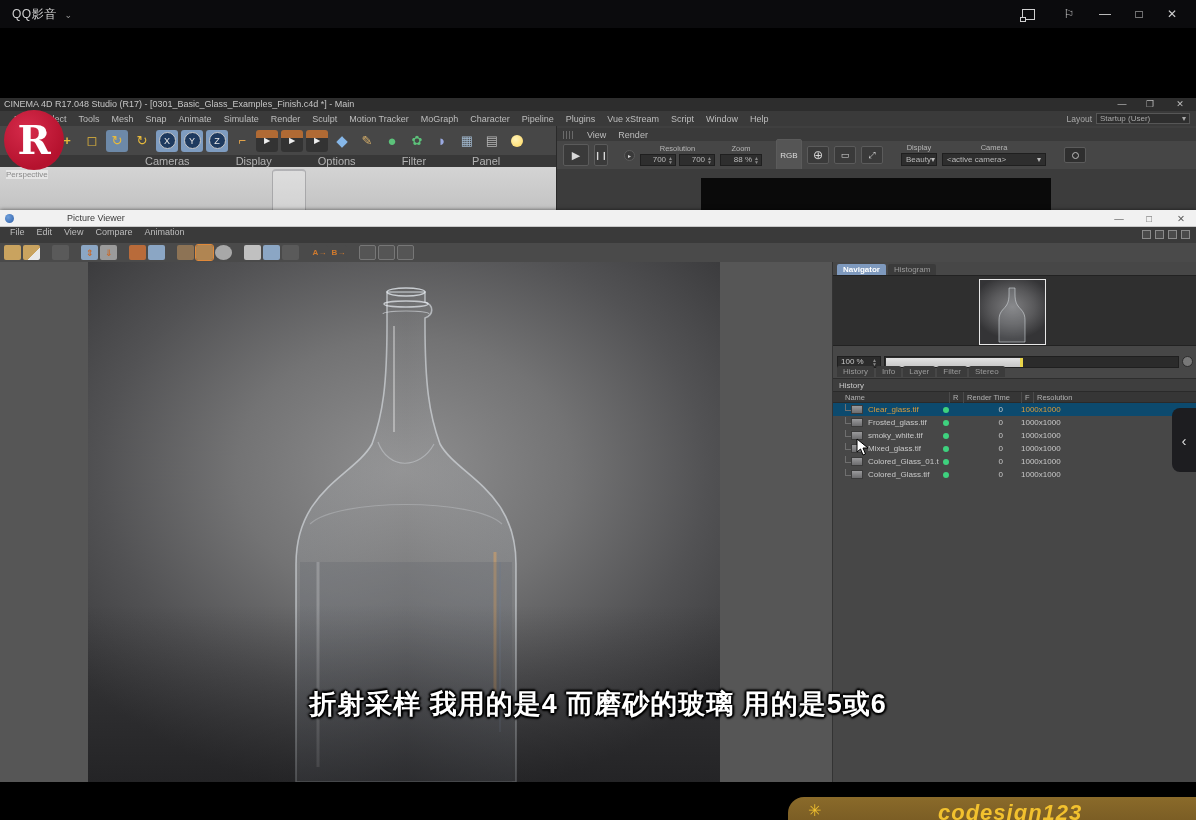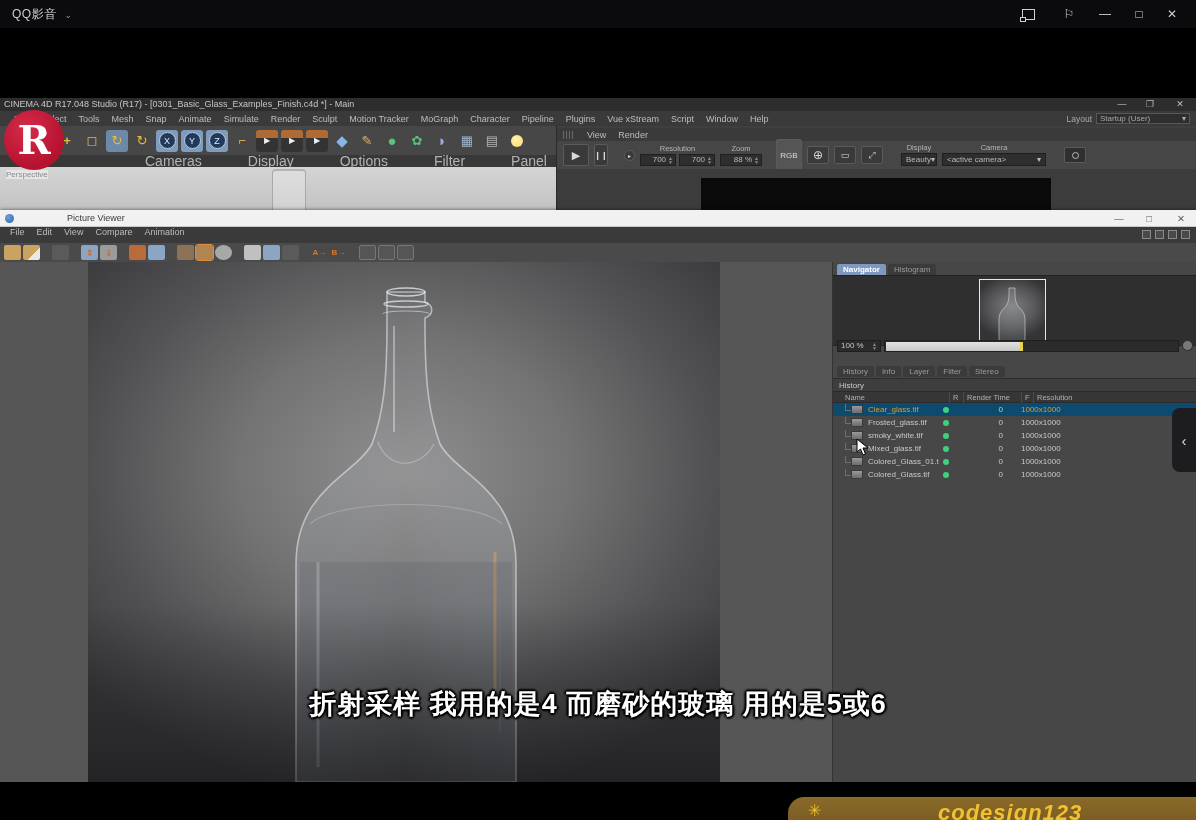--- a/index.html
+++ b/index.html
@@ -20,21 +20,21 @@
   .c4d-title { left:0; top:98px; width:1196px; height:13px; background:#2d2d2d; color:#c6c6c6; font-size:9px; line-height:13px; padding-left:4px; }
   .c4d-chrome { top:98px; height:13px; color:#bdbdbd; font-size:9px; line-height:13px; width:20px; text-align:center; }
   .c4d-menubar { left:0; top:111px; width:1196px; height:15px; background:#3a3a3a; display:flex; align-items:center; padding-left:8px; }
   .menu-item { color:#bdbdbd; font-size:9px; padding:0 6px; white-space:nowrap; }
   .layout-group { position:absolute; right:6px; top:0; height:15px; display:flex; align-items:center; gap:4px; }
   .layout-label { color:#a9a9a9; font-size:8.5px; }
   .layout-dd { width:94px; height:11px; background:#2e2e2e; border:1px solid #565656; color:#a9a9a9; font-size:8px; line-height:9px; padding:0 3px; display:flex; justify-content:space-between; }
   .c4d-toolbar { left:0; top:126px; width:556px; height:29px; background:#474747; display:flex; align-items:center; gap:3px; padding-left:6px; }
   .tbico { width:22px; height:22px; border-radius:3px; display:flex; align-items:center; justify-content:center; font-size:13px; flex:0 0 auto; }
   .vp-menubar { left:0; top:155px; width:556px; height:12px; background:#383838; display:flex; align-items:center; gap:46px; padding-left:145px; }
-  .vp-menu { color:#b3b3b3; font-size:14px; white-space:nowrap;text-align:right; }
+  .vp-menu { color:#b3b3b3; font-size:11px; white-space:nowrap;text-align:right; }
   .viewport { left:0; top:167px; width:556px; height:43px; background:linear-gradient(#d4d4d4,#c3c3c3); overflow:hidden; }
   .vp-label { position:absolute; left:6px; top:3px; font-size:8px; color:#8a8a8a; background:rgba(255,255,255,.45); padding:0 0; }
   .vp-sketch { position:absolute; left:272px; top:2px; width:34px; height:41px; border-left:1px solid rgba(130,130,135,.55); border-right:1px solid rgba(130,130,135,.55); border-top:2px solid rgba(150,150,155,.6); border-radius:4px 4px 0 0; background:rgba(255,255,255,.25); }
 
   
   .rv { left:556px; top:126px; width:640px; height:84px; background:#3f3f3f; border-left:1px solid #2a2a2a; }
   .rv-menubar { position:absolute; left:0; top:2px; width:640px; height:13px; background:#3a3a3a; display:flex; align-items:center; padding-left:6px; }
   .grip { width:10px; height:8px; margin-right:8px; background:repeating-linear-gradient(90deg,#6a6a6a 0 1px,transparent 1px 3px); }
   .rv-toolbar { position:absolute; left:0; top:15px; width:640px; height:28px; background:#464646; display:flex; align-items:center; gap:5px; padding-left:6px; }
   .rv-btn { background:#3a3a3a; border:1px solid #5b5b5b; border-radius:2px; color:#d8d8d8; display:flex; align-items:center; justify-content:center; }
@@ -65,21 +65,21 @@
   }
   .pv-image .floor-dark { position:absolute; left:0; bottom:0; width:100%; height:34%; background:linear-gradient(rgba(20,20,22,0), rgba(18,18,20,.55)); }
 
   
   .rp { position:absolute; left:832px; top:0; width:364px; height:520px; background:#474747; border-left:1px solid #333; }
   .tabrow { position:absolute; display:flex; gap:2px; }
   .tab { height:11px; font-size:8px; line-height:11px; padding:0 6px; background:#3b3b3b; color:#9a9a9a; border-radius:2px 2px 0 0; }
   .tab.active { background:#7e99bd; color:#fff; font-weight:bold; }
   .nav-view { position:absolute; left:0; top:13px; width:364px; height:71px; background:#2f2f2f; border-top:1px solid #222; border-bottom:1px solid #222; }
   .nav-thumb { position:absolute; left:146px; top:3px; width:67px; height:66px; border:1px solid #e8e8e8; background: radial-gradient(ellipse 40px 32px at 50% 42%, #7c7c7e 0%, #59595b 55%, #343436 100%); overflow:hidden; }
-  .zoomrow { position:absolute; left:0; top:76px; width:364px; height:15px; display:flex; align-items:center; gap:3px; padding:0 4px;text-align:center; }
+  .zoomrow { position:absolute; left:0; top:92px; width:364px; height:15px; display:flex; align-items:center; gap:3px; padding:0 4px;text-align:center; }
   .zoom-field { width:44px; height:12px; background:#2b2b2b; border:1px solid #1f1f1f; color:#c6c6c6; font-size:8px; display:flex; align-items:center; justify-content:space-between; padding:0 3px; }
   .zoom-slider { position:relative; flex:1; height:12px; background:#2b2b2b; border:1px solid #1f1f1f; }
   .zoom-fill { position:absolute; left:1px; top:1px; height:9px; width:46%; background:linear-gradient(#e2e2e2,#c6c6c6); }
   .zoom-tick { position:absolute; left:46%; top:1px; width:3px; height:9px; background:#e8d44a; }
   .zoom-btn { width:11px; height:11px; border-radius:50%; background:#787878; border:1px solid #2c2c2c; flex:0 0 auto; }
   .hist-label-row { position:absolute; left:0; top:116px; width:364px; height:13px; background:#3e3e3e; border-top:1px solid #2d2d2d; color:#c9c9c9; font-size:8px; line-height:13px; padding-left:6px; }
   .thead { position:absolute; left:0; top:129px; width:364px; height:12px; background:#363636; border-top:1px solid #2a2a2a; border-bottom:1px solid #2a2a2a; display:grid; grid-template-columns:104px 14px 58px 12px auto; padding-left:12px; }
   .th { color:#b0b0b0; font-size:7.5px; line-height:11px; border-left:1px solid #4a4a4a; padding-left:3px; }
   .th:first-child { border-left:none; padding-left:0; }
   .tbody { position:absolute; left:0; top:141px; width:364px; }

